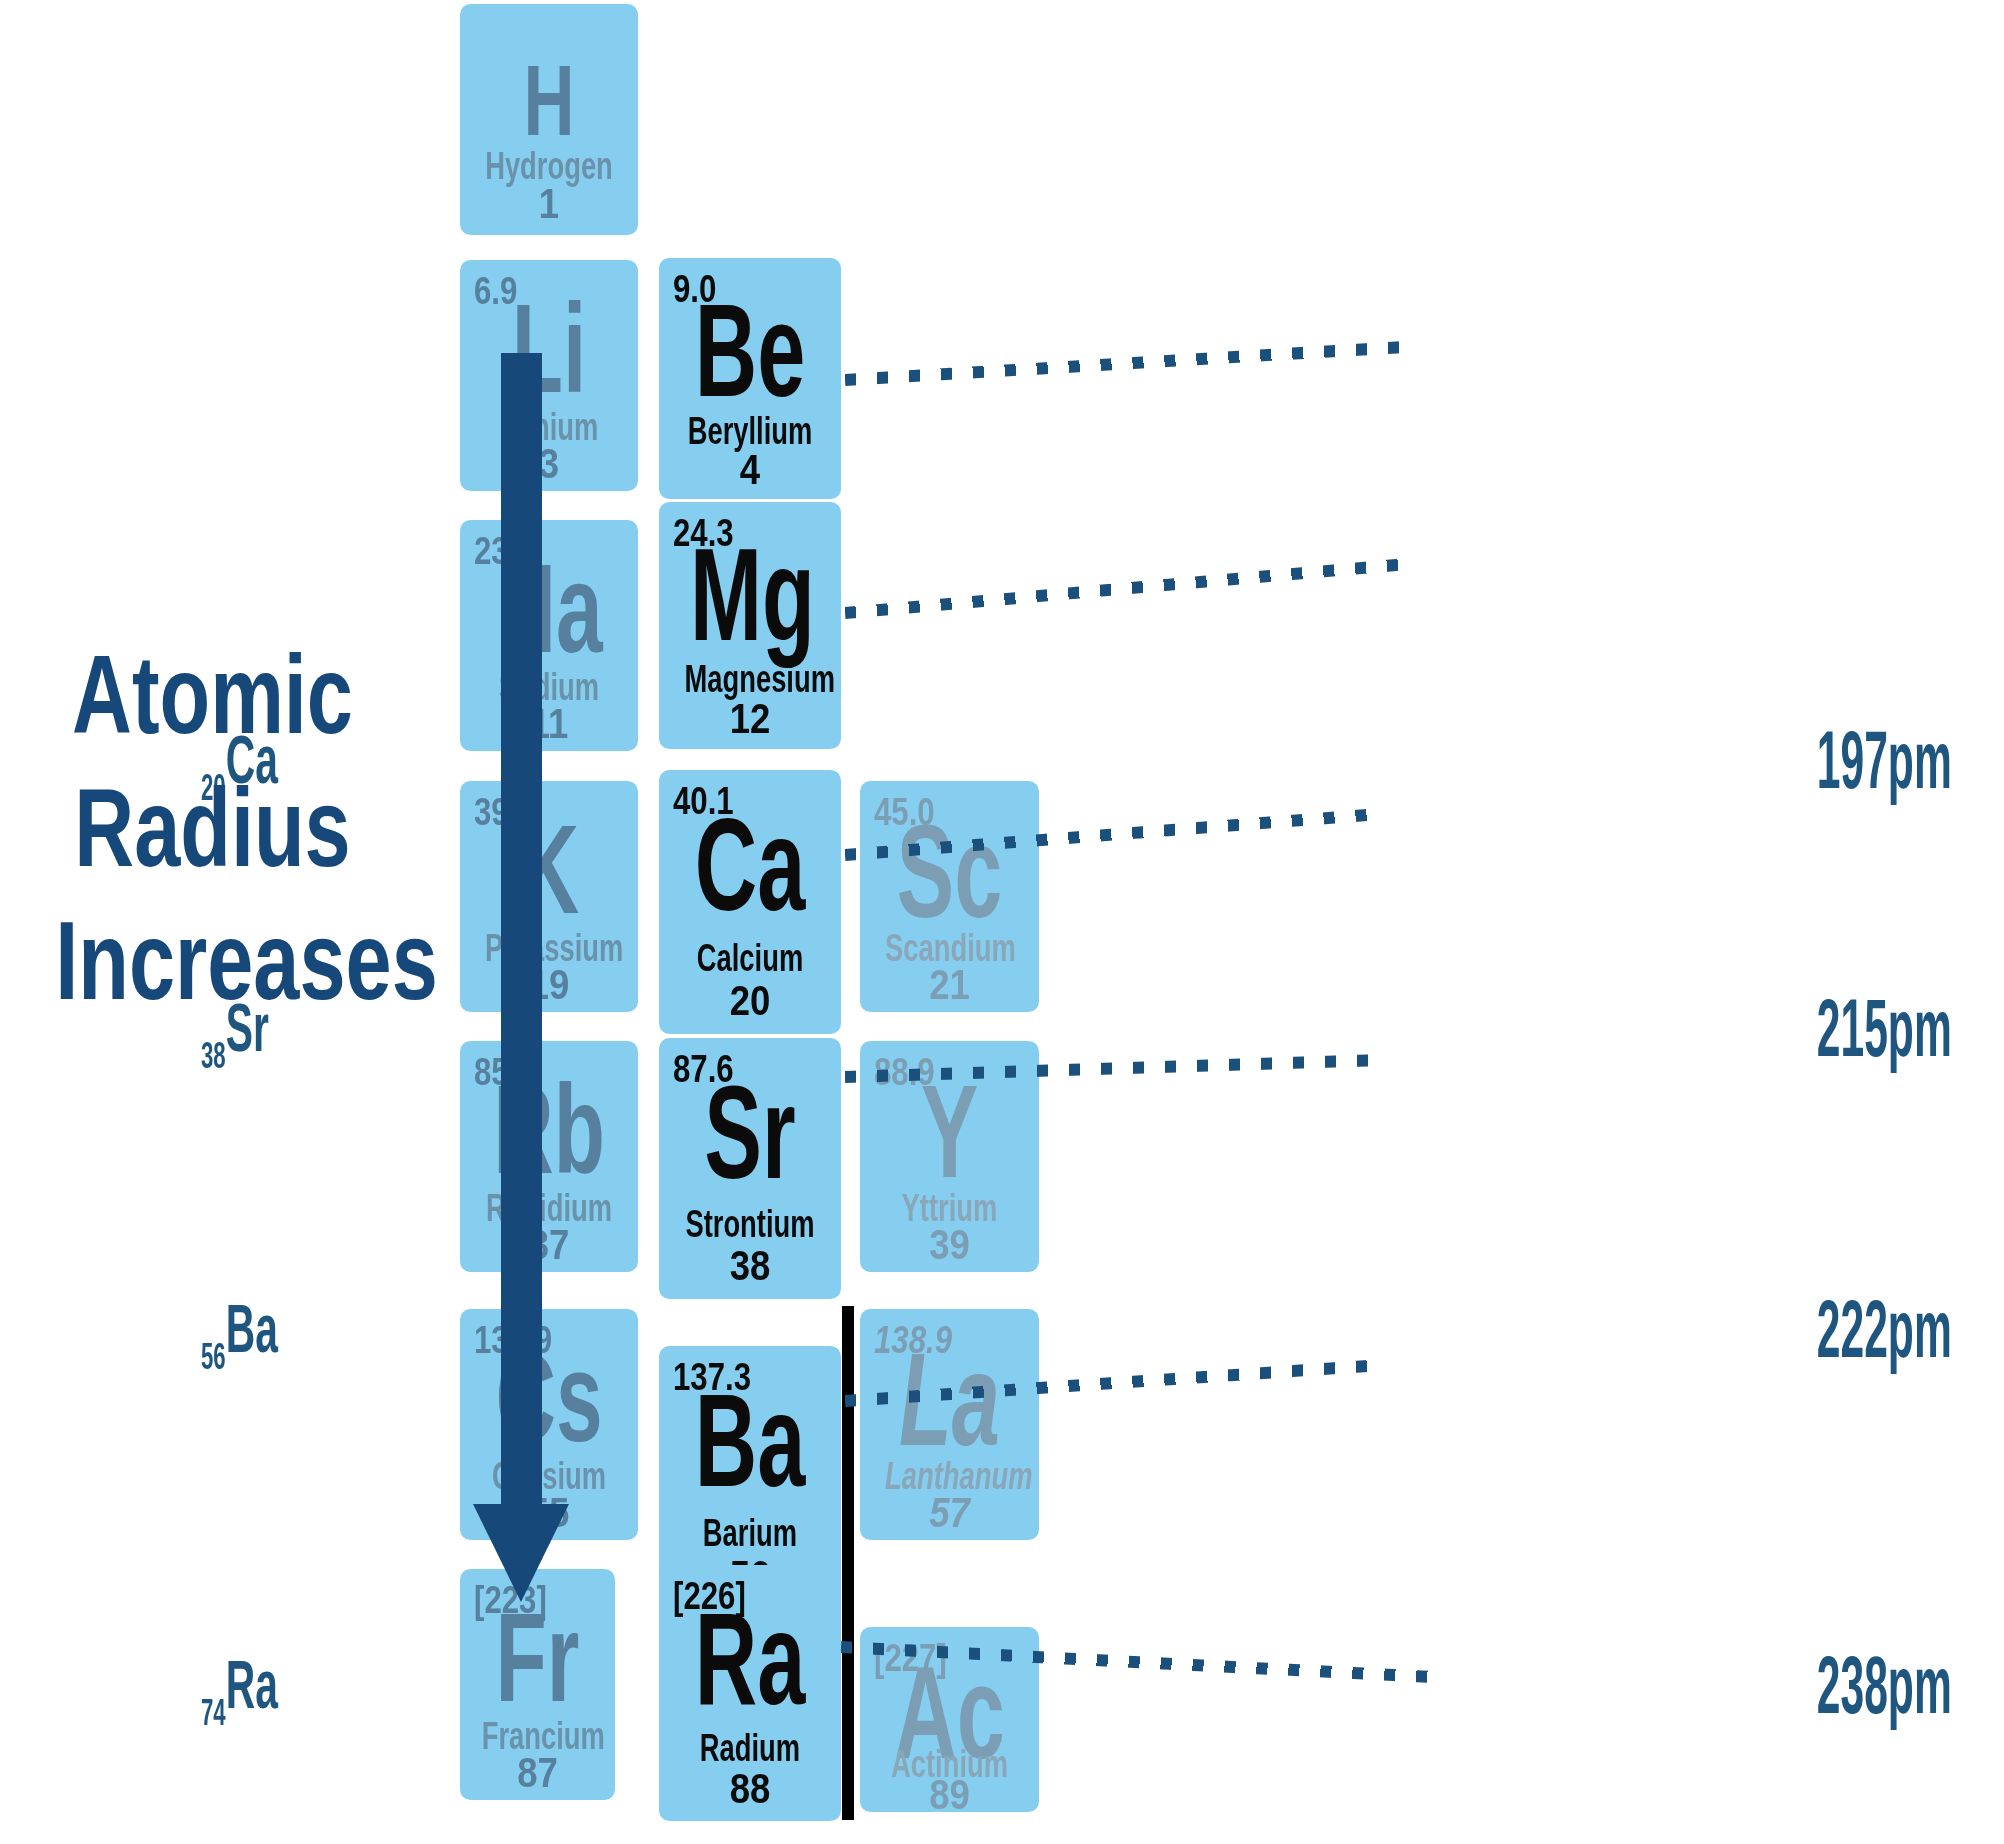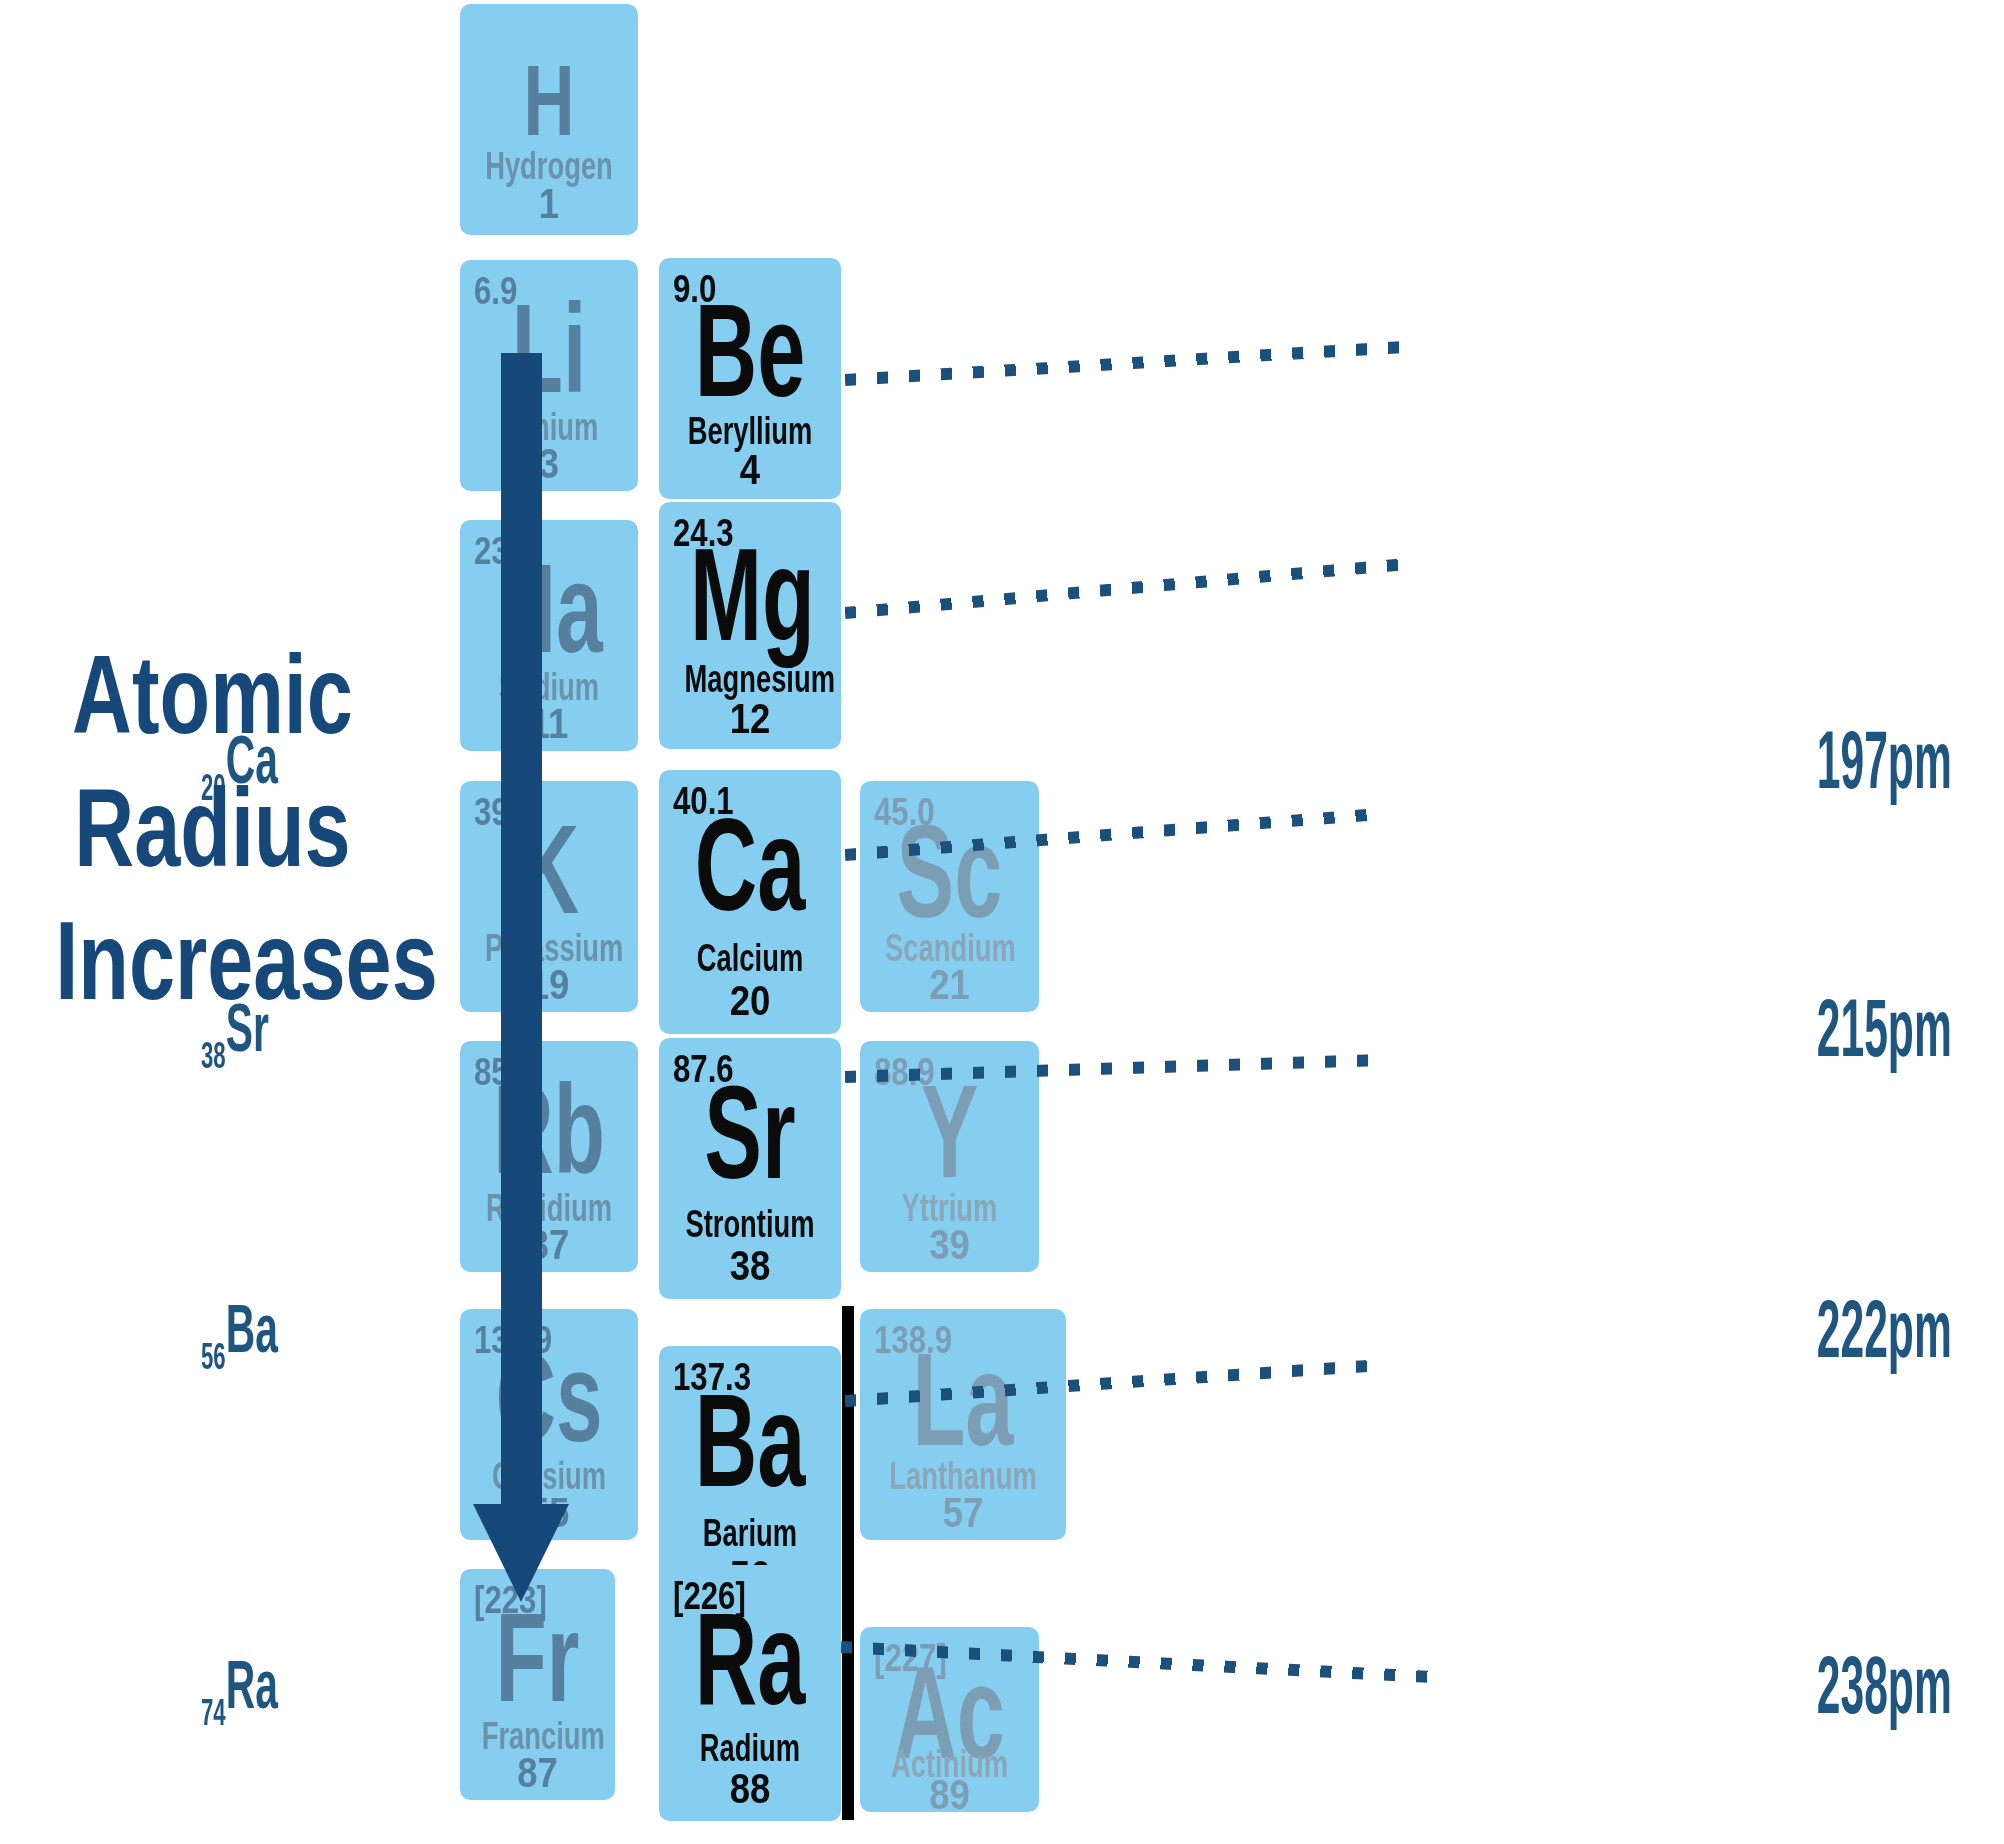--- a/index.html
+++ b/index.html
@@ -179,21 +179,21 @@
     <span class="sym">Sc</span>
     <span class="ename">Scandium</span>
     <span class="enum">21</span>
   </div>
   <div class="tile g3" style="left:860px;top:1041px;width:179px;height:231px;">
     <span class="mass">88.9</span>
     <span class="sym">Y</span>
     <span class="ename">Yttrium</span>
     <span class="enum">39</span>
   </div>
-  <div class="tile g3" style="left:860px;top:1309px;width:206px;height:231px;">
+  <div class="tile g3" style="left:860px;top:1309px;width:179px;height:231px;font-style:italic;">
     <span class="mass">138.9</span>
     <span class="sym">La</span>
     <span class="ename">Lanthanum</span>
     <span class="enum">57</span>
   </div>
   <div class="tile g3" style="left:860px;top:1627px;width:179px;height:185px;">
     <span class="mass">[227]</span>
     <span class="sym">Ac</span>
     <span class="ename">Actinium</span>
     <span class="enum">89</span>

